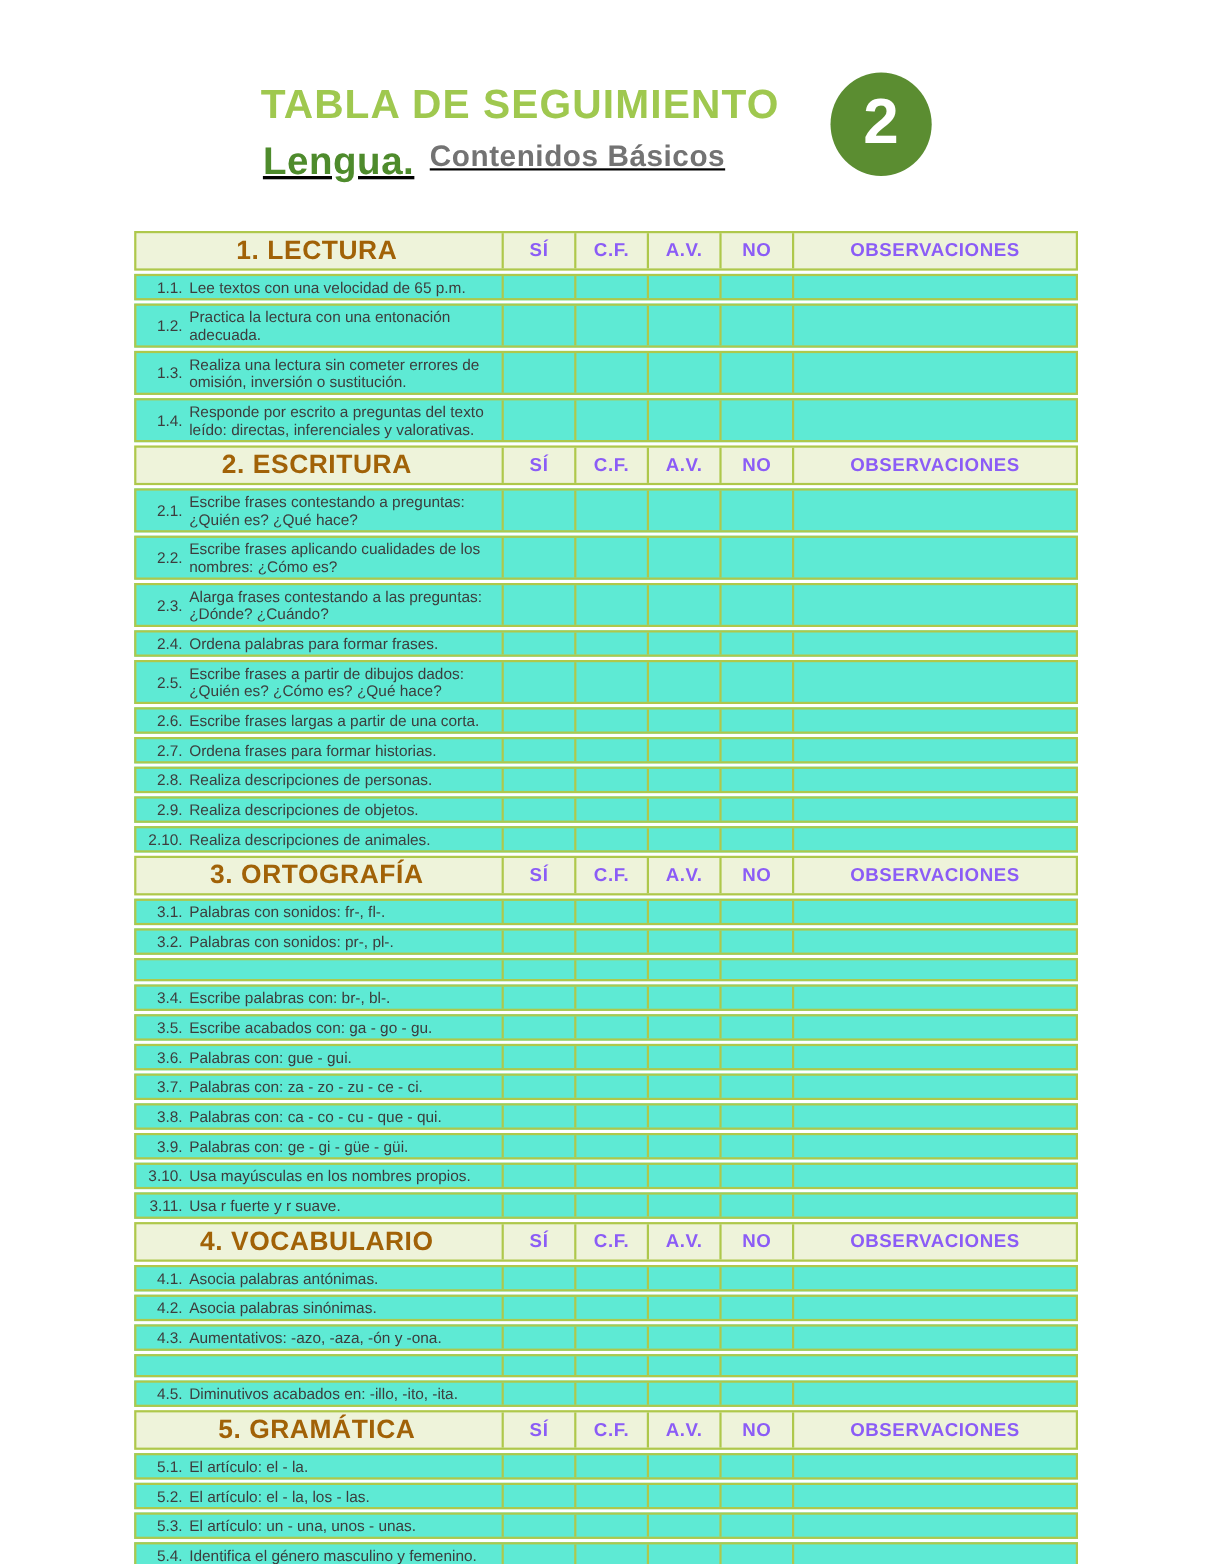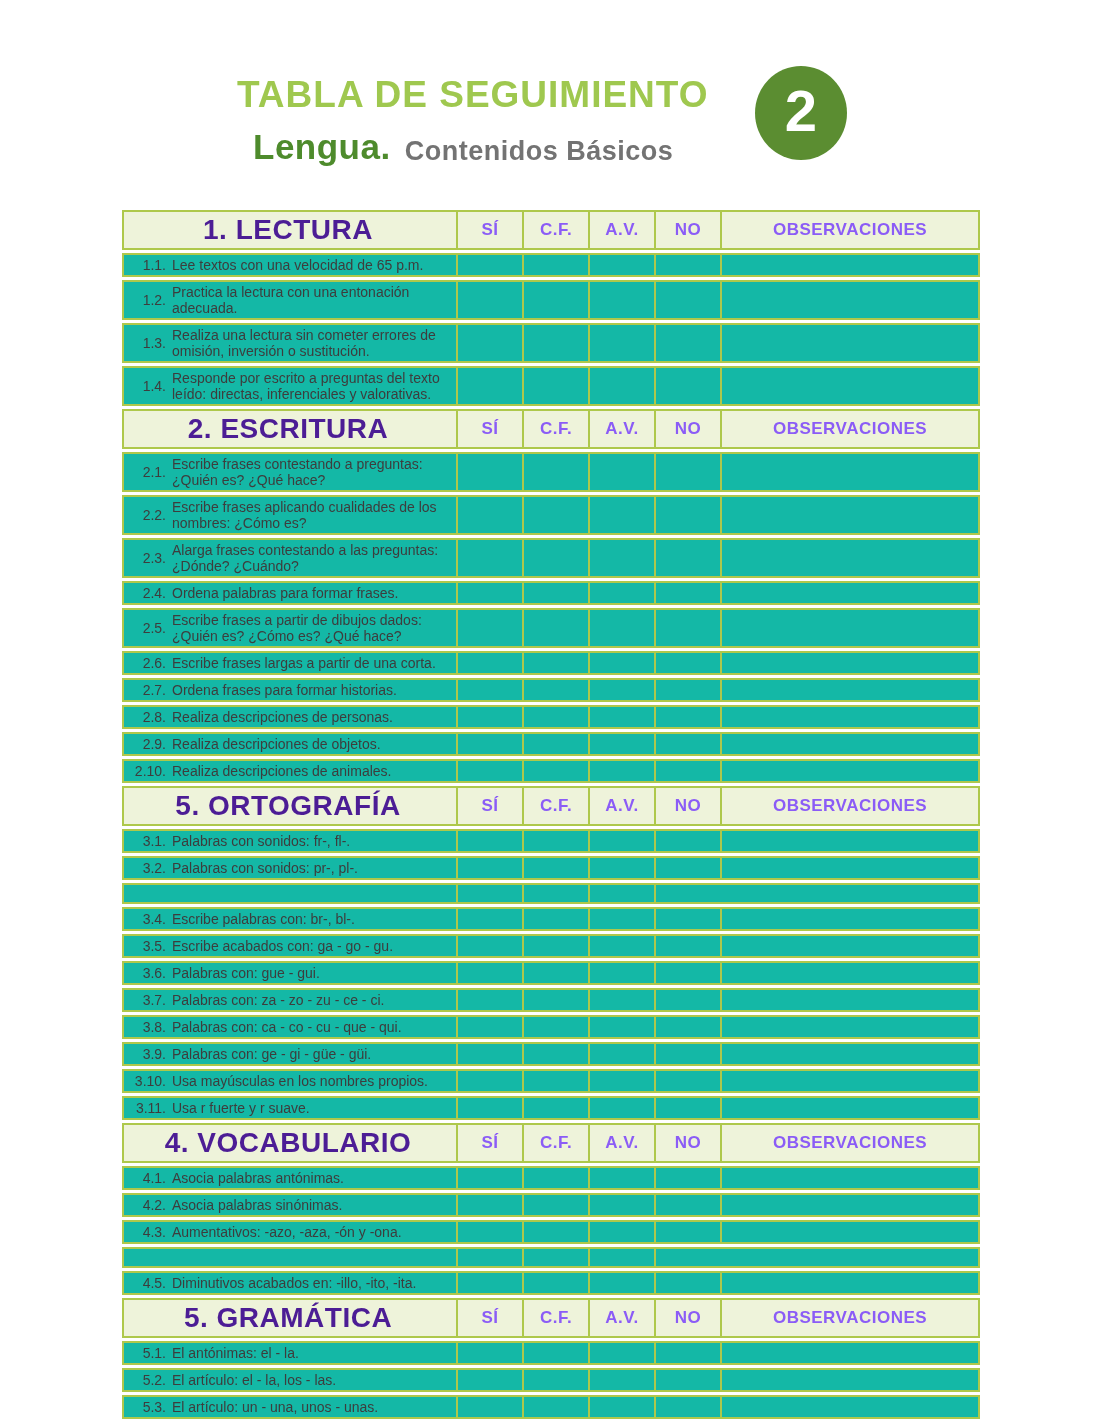--- a/index.html
+++ b/index.html
@@ -11,45 +11,45 @@
     overflow:hidden;
     font-family:"Liberation Sans", sans-serif;
   }
   
   .title {
     position:absolute; left:237px; top:74px;
     font-size:37px; font-weight:bold; letter-spacing:1px;
     color:#9fc84f;
   }
   .subtitle {
-    position:absolute; left:253px; top:127px;
-    display:flex; align-items:flex-end; gap:14px;
+    position:absolute; left:239px; top:127px;
+    display:flex; align-items:flex-start; gap:14px;text-decoration:underline;
   }
   .subject { font-size:35px; font-weight:bold; color:#4e8b2c; letter-spacing:0.5px; }
   .subtitle-rest { font-size:27px; font-weight:bold; color:#737373; letter-spacing:0.5px; }
   .badge {
     position:absolute; left:755px; top:66px;
     width:92px; height:94px; border-radius:50%;
     background:#5b8d31;
     display:flex; align-items:center; justify-content:center;
   }
   .badge span { color:#ffffff; font-size:58px; font-weight:bold; line-height:1; padding-bottom:4px; }
   
   .table { position:absolute; left:122px; top:210px; width:858px; }
   .row {
     display:grid;
     grid-template-columns:332px 66px 66px 66px 66px 258px;
     border:2px solid #aec84b;
     margin-bottom:3px;
-    background:#14b8a6;
+    background:#5eead4;
   }
   .row > .cell:not(:first-child) { border-left:2px solid #aec84b; }
   .head-row { background:#eef3da; min-height:31px; }
   .head-row .cell { display:flex; align-items:center; justify-content:center; }
-  .head-title { font-size:28px; font-weight:bold; color:#4c1d95; letter-spacing:0.5px;text-align:center; }
+  .head-title { font-size:24px; font-weight:bold; color:#a16207; letter-spacing:0.5px;text-align:center; }
   .cell.colhead { font-size:17px; font-weight:bold; color:#8b5cf6; letter-spacing:0.5px; }
   .body-row { min-height:21px; }
   .desc { display:flex; align-items:center; padding:2px 4px 2px 0; }
   .body-row .desc { font-size:14px; color:#3d3d3d; line-height:16px; }
   .num { width:42px; text-align:right; flex-shrink:0; }
   .txt { margin-left:6px; }
 </style>
 </head>
 <body>
 
@@ -230,21 +230,21 @@
           <div class="num">2.10.</div>
           <div class="txt">Realiza descripciones de animales.</div>
         </div>
         <div class="cell mark"></div>
         <div class="cell mark"></div>
         <div class="cell mark"></div>
         <div class="cell mark"></div>
         <div class="cell obs"></div>
       </div>
       <div class="row head-row">
-        <div class="cell desc head-title">5. ORTOGRAFÍA</div>
+        <div class="cell desc head-title">3. ORTOGRAFÍA</div>
         <div class="cell colhead">SÍ</div>
         <div class="cell colhead">C.F.</div>
         <div class="cell colhead">A.V.</div>
         <div class="cell colhead">NO</div>
         <div class="cell colhead">OBSERVACIONES</div>
       </div>
       <div class="row body-row">
         <div class="cell desc">
           <div class="num">3.1.</div>
           <div class="txt">Palabras con sonidos: fr-, fl-.</div>
@@ -424,21 +424,21 @@
         <div class="cell desc head-title">5. GRAMÁTICA</div>
         <div class="cell colhead">SÍ</div>
         <div class="cell colhead">C.F.</div>
         <div class="cell colhead">A.V.</div>
         <div class="cell colhead">NO</div>
         <div class="cell colhead">OBSERVACIONES</div>
       </div>
       <div class="row body-row">
         <div class="cell desc">
           <div class="num">5.1.</div>
-          <div class="txt">El antónimas: el - la.</div>
+          <div class="txt">El artículo: el - la.</div>
         </div>
         <div class="cell mark"></div>
         <div class="cell mark"></div>
         <div class="cell mark"></div>
         <div class="cell mark"></div>
         <div class="cell obs"></div>
       </div>
       <div class="row body-row">
         <div class="cell desc">
           <div class="num">5.2.</div>

